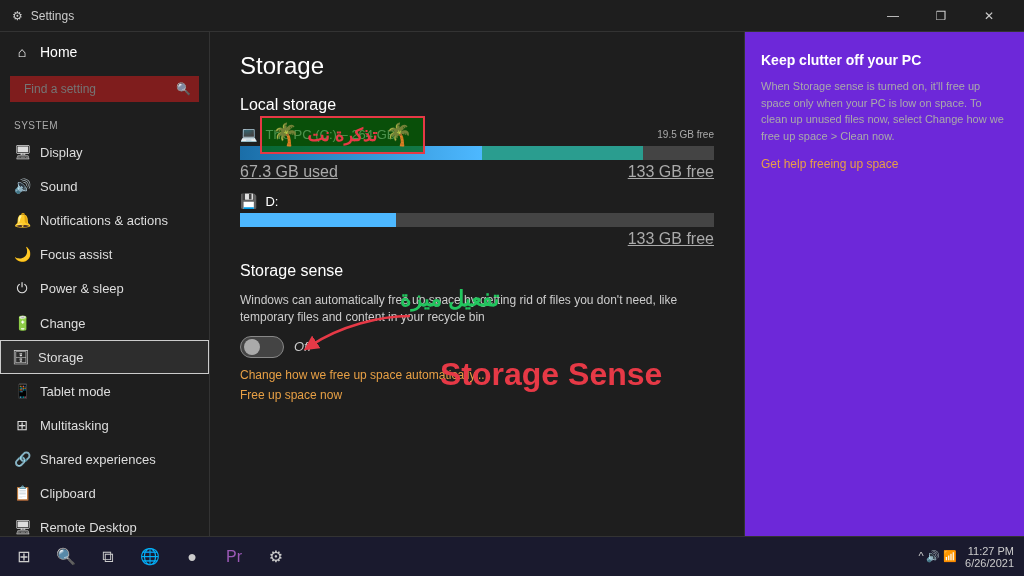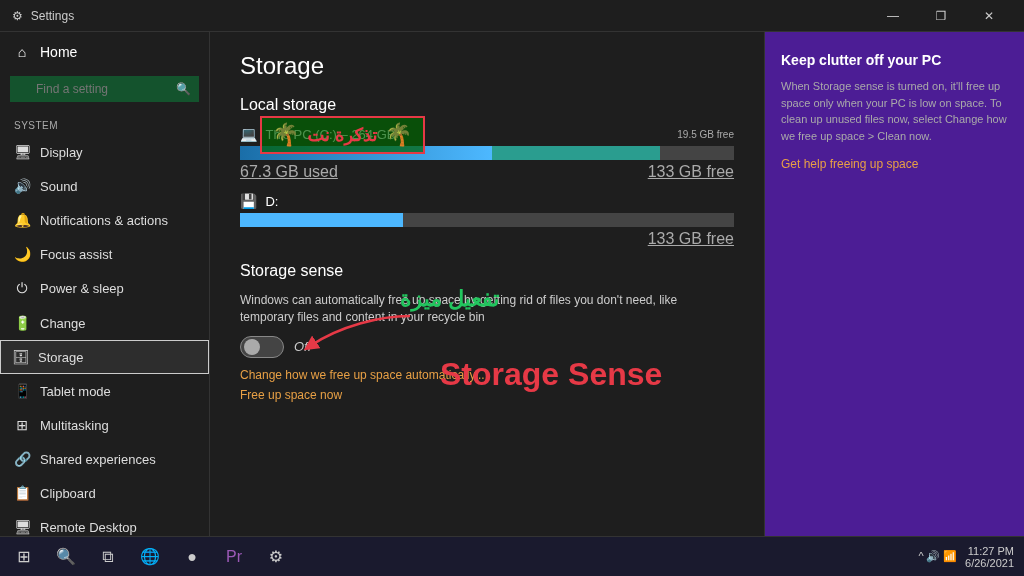--- a/index.html
+++ b/index.html
@@ -34,22 +34,22 @@
       display: flex; align-items: center; gap: 10px;
       padding: 12px 14px;
       font-size: 14px;
       cursor: pointer;
     }
     .sidebar-search {
       margin: 4px 10px 10px;
       position: relative;
     }
     .sidebar-search input {
-      width: 100%; background: #14532d; border: none; color: #fff;
-      padding: 6px 30px 6px 26px; font-size: 12px;
+      width: 100%; background: #7f1d1d; border: none; color: #fff;
+      padding: 6px 30px 6px 14px; font-size: 12px;
       outline: none;
     }
     .sidebar-search .search-icon {
       position: absolute; right: 8px; top: 50%; transform: translateY(-50%);
       color: #aaa; font-size: 12px;
     }
     .sidebar-section-label {
       font-size: 10px; color: #aaa; padding: 8px 14px 4px; text-transform: uppercase; letter-spacing: 0.5px;
     }
     .sidebar-item {
@@ -94,21 +94,21 @@
     }
     .toggle-label { font-size: 13px; color: #ccc; font-style: italic; }
 
     .link-orange { color: #e8a045; font-size: 12px; cursor: pointer; display: block; margin-bottom: 6px; }
 
     
     .more-storage { margin-top: 20px; }
 
     
     .right-panel {
-      width: 260px; background: #4c1d95; padding: 20px 16px;
+      width: 280px; background: #6d28d9; padding: 20px 16px;
       border-left: 1px solid #333; flex-shrink: 0;
     }
     .right-panel-title { font-size: 14px; font-weight: 600; margin-bottom: 10px; }
     .right-panel-desc { font-size: 11px; color: #aaa; line-height: 1.5; margin-bottom: 10px; }
     .right-panel-link { color: #e8a045; font-size: 12px; cursor: pointer; }
 
     
     .taskbar {
       position: absolute; bottom: 0; left: 0; width: 1024px; height: 40px;
       background: #1a1a2e; display: flex; align-items: center;

